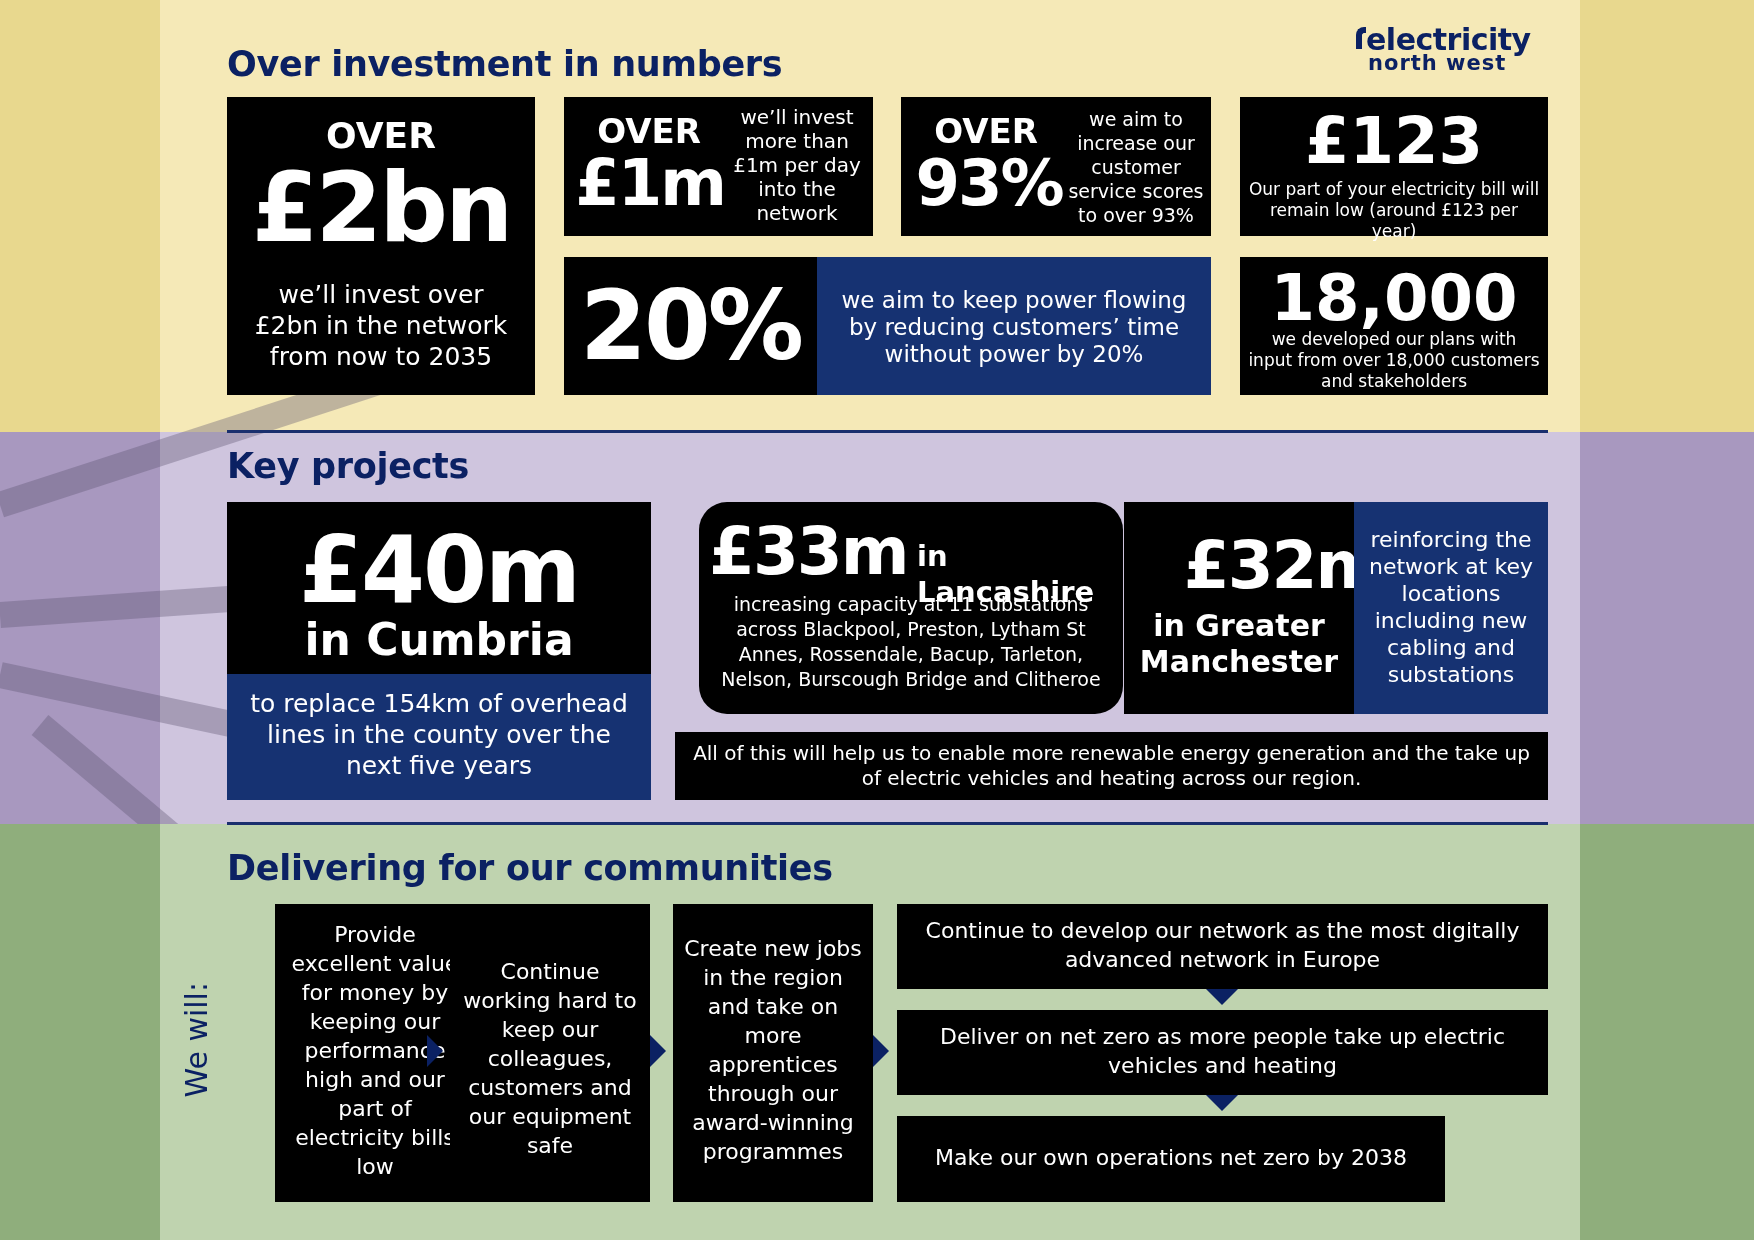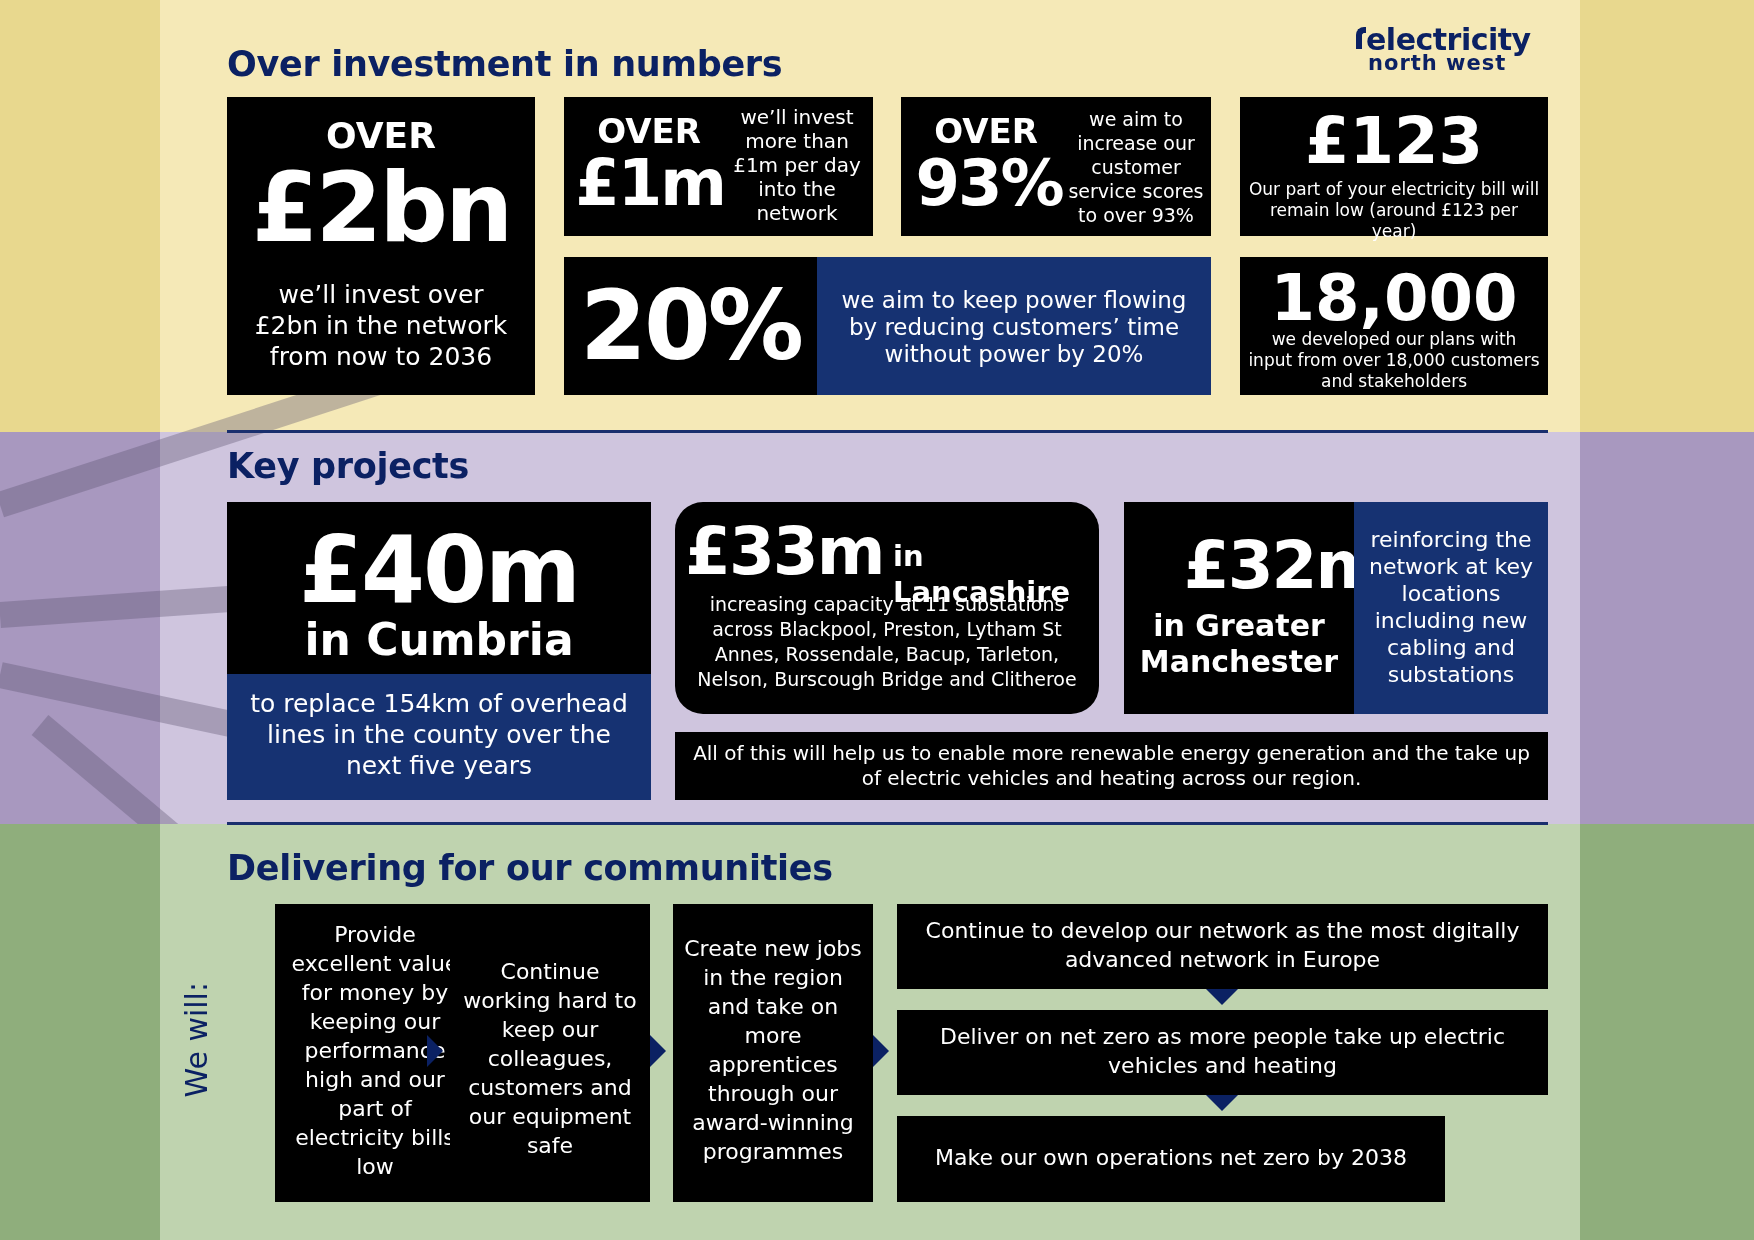--- a/index.html
+++ b/index.html
@@ -49,21 +49,21 @@
   <div class="hook"></div>
   <div class="l1">electricity</div>
   <div class="l2">north west</div>
 </div>
 
 <div class="title" style="top:44px;">Over investment in numbers</div>
 
 <div class="box c" style="left:227px;top:97px;width:308px;height:298px;">
   <div class="abs" style="left:0;right:0;top:18px;font-size:36px;font-weight:bold;">OVER</div>
   <div class="abs" style="left:0;right:0;top:56px;font-size:96px;font-weight:bold;letter-spacing:-3px;line-height:110px;">£2bn</div>
-  <div class="abs" style="left:20px;right:20px;top:182px;font-size:25px;line-height:31px;">we’ll invest over £2bn in the network from now to 2036</div>
+  <div class="abs" style="left:20px;right:20px;top:182px;font-size:25px;line-height:31px;">we’ll invest over £2bn in the network from now to 2035</div>
 </div>
 
 <div class="box" style="left:564px;top:97px;width:309px;height:139px;">
   <div class="abs c" style="left:10px;width:150px;top:14px;font-size:34px;font-weight:bold;">OVER</div>
   <div class="abs c" style="left:6px;width:160px;top:46px;font-size:64px;font-weight:bold;letter-spacing:-2px;line-height:80px;">£1m</div>
   <div class="abs c" style="left:163px;width:140px;top:8px;font-size:20px;line-height:24px;">we’ll invest more than £1m per day into the network</div>
 </div>
 
 <div class="box" style="left:901px;top:97px;width:310px;height:139px;">
   <div class="abs c" style="left:10px;width:150px;top:14px;font-size:34px;font-weight:bold;">OVER</div>
@@ -93,21 +93,21 @@
 <div class="title" style="top:446px;">Key projects</div>
 
 <div class="box c" style="left:227px;top:502px;width:424px;height:298px;">
   <div class="abs" style="left:0;right:0;top:14px;font-size:92px;font-weight:bold;line-height:110px;letter-spacing:-2px;">£40m</div>
   <div class="abs" style="left:0;right:0;top:110px;font-size:44px;font-weight:bold;line-height:56px;">in Cumbria</div>
   <div class="abs" style="left:0;right:0;top:172px;bottom:0;background:#163272;">
     <div class="abs" style="left:18px;right:18px;top:14px;font-size:25px;line-height:31px;">to replace 154km of overhead lines in the county over the next five years</div>
   </div>
 </div>
 
-<div class="box" style="left:675px;top:502px;width:424px;height:212px;border-radius:28px;">
+<div class="box" style="left:699px;top:502px;width:424px;height:212px;border-radius:28px;">
   <div class="abs" style="left:10px;top:10px;font-size:66px;font-weight:bold;line-height:80px;letter-spacing:-2px;">£33m</div>
   <div class="abs" style="left:218px;top:36px;font-size:29px;font-weight:bold;line-height:36px;">in Lancashire</div>
   <div class="abs c" style="left:10px;right:10px;top:90px;font-size:19px;line-height:25px;">increasing capacity at 11 substations across Blackpool, Preston, Lytham St Annes, Rossendale, Bacup, Tarleton, Nelson, Burscough Bridge and Clitheroe</div>
 </div>
 
 <div class="box" style="left:1124px;top:502px;width:424px;height:212px;">
   <div class="abs c" style="left:0;width:230px;top:24px;font-size:66px;font-weight:bold;line-height:80px;letter-spacing:-2px;margin-left:44px;">£32m</div>
   <div class="abs c" style="left:230px;right:0;top:0;bottom:0;background:#163272;">
     <div class="abs" style="left:10px;right:10px;top:24px;font-size:22px;line-height:27px;">reinforcing the network at key locations including new cabling and substations</div>
   </div>

